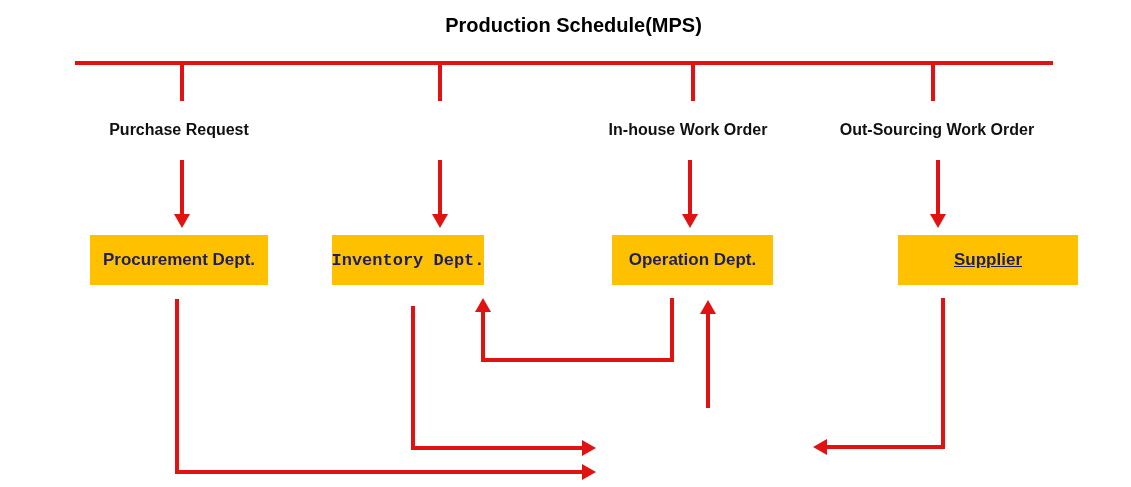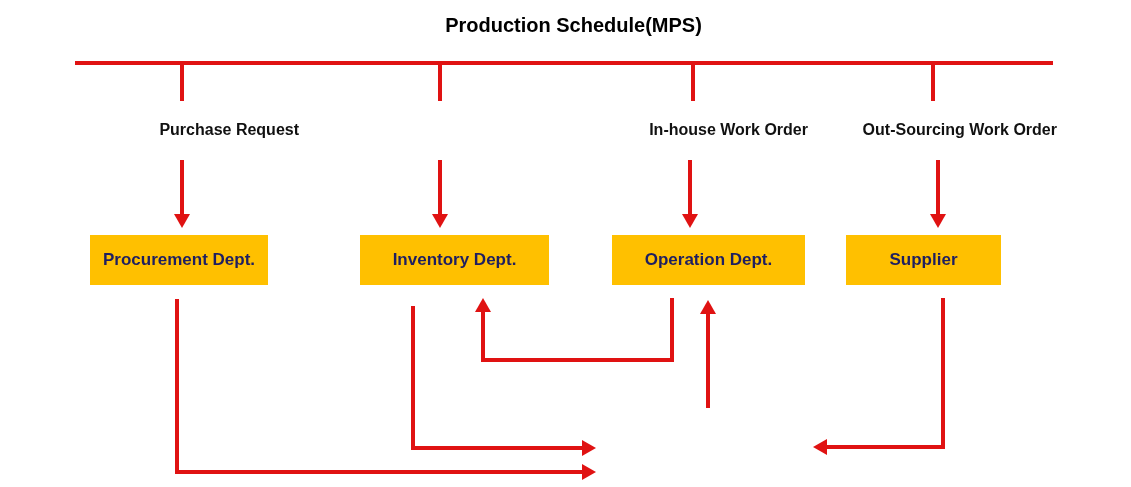--- a/index.html
+++ b/index.html
@@ -18,21 +18,21 @@
     font-family:"Liberation Sans","DejaVu Sans",sans-serif;
     overflow:hidden;
     margin:0 auto;
   }
   .title{
     position:absolute;top:14px;left:0;width:1131px;
     text-align:center;font-size:20px;font-weight:bold;color:#000;padding-left:8px;
   }
   .seg{position:absolute;background:var(--line-red);}
   .branch-label{
-    position:absolute;top:121px;width:240px;text-align:right;
+    position:absolute;top:121px;width:240px;text-align:center;
     font-size:16px;font-weight:bold;color:var(--label-text);white-space:nowrap;
   }
   .dept-box{
     position:absolute;top:235px;height:50px;
     background:var(--box-yellow);color:var(--dept-text);
     font-size:17px;font-weight:bold;
     display:flex;align-items:center;justify-content:center;white-space:nowrap;
   }
   .collect-box{
     position:absolute;left:602px;top:408px;width:201px;height:79px;
@@ -75,23 +75,23 @@
   <div class="arrow-group">
     <div class="seg" style="left:688px;top:160px;width:4px;height:54px;"></div>
     <div class="head head-down" style="left:682px;top:214px;"></div>
   </div>
   <div class="arrow-group">
     <div class="seg" style="left:936px;top:160px;width:4px;height:54px;"></div>
     <div class="head head-down" style="left:930px;top:214px;"></div>
   </div>
 
   <div class="dept-box" style="left:90px;width:178px;text-align:center;">Procurement Dept.</div>
-  <div class="dept-box" style="left:360px;width:189px;">Inventory Dept.</div>
-  <div class="dept-box" style="left:612px;width:193px;">Operation Dept.</div>
-  <div class="dept-box" style="left:846px;width:155px;">Supplier</div>
+  <div class="dept-box" style="left:332px;width:152px;font-family:Liberation Mono, monospace;">Inventory Dept.</div>
+  <div class="dept-box" style="left:612px;width:161px;">Operation Dept.</div>
+  <div class="dept-box" style="left:898px;width:180px;text-decoration:underline;">Supplier</div>
 
 
   <div class="arrow-group">
     <div class="seg" style="left:175px;top:299px;width:4px;height:175px;"></div>
     <div class="seg" style="left:175px;top:470px;width:407px;height:4px;"></div>
     <div class="head head-right" style="left:582px;top:464px;"></div>
   </div>
 
   <div class="arrow-group">
     <div class="seg" style="left:411px;top:306px;width:4px;height:144px;"></div>

